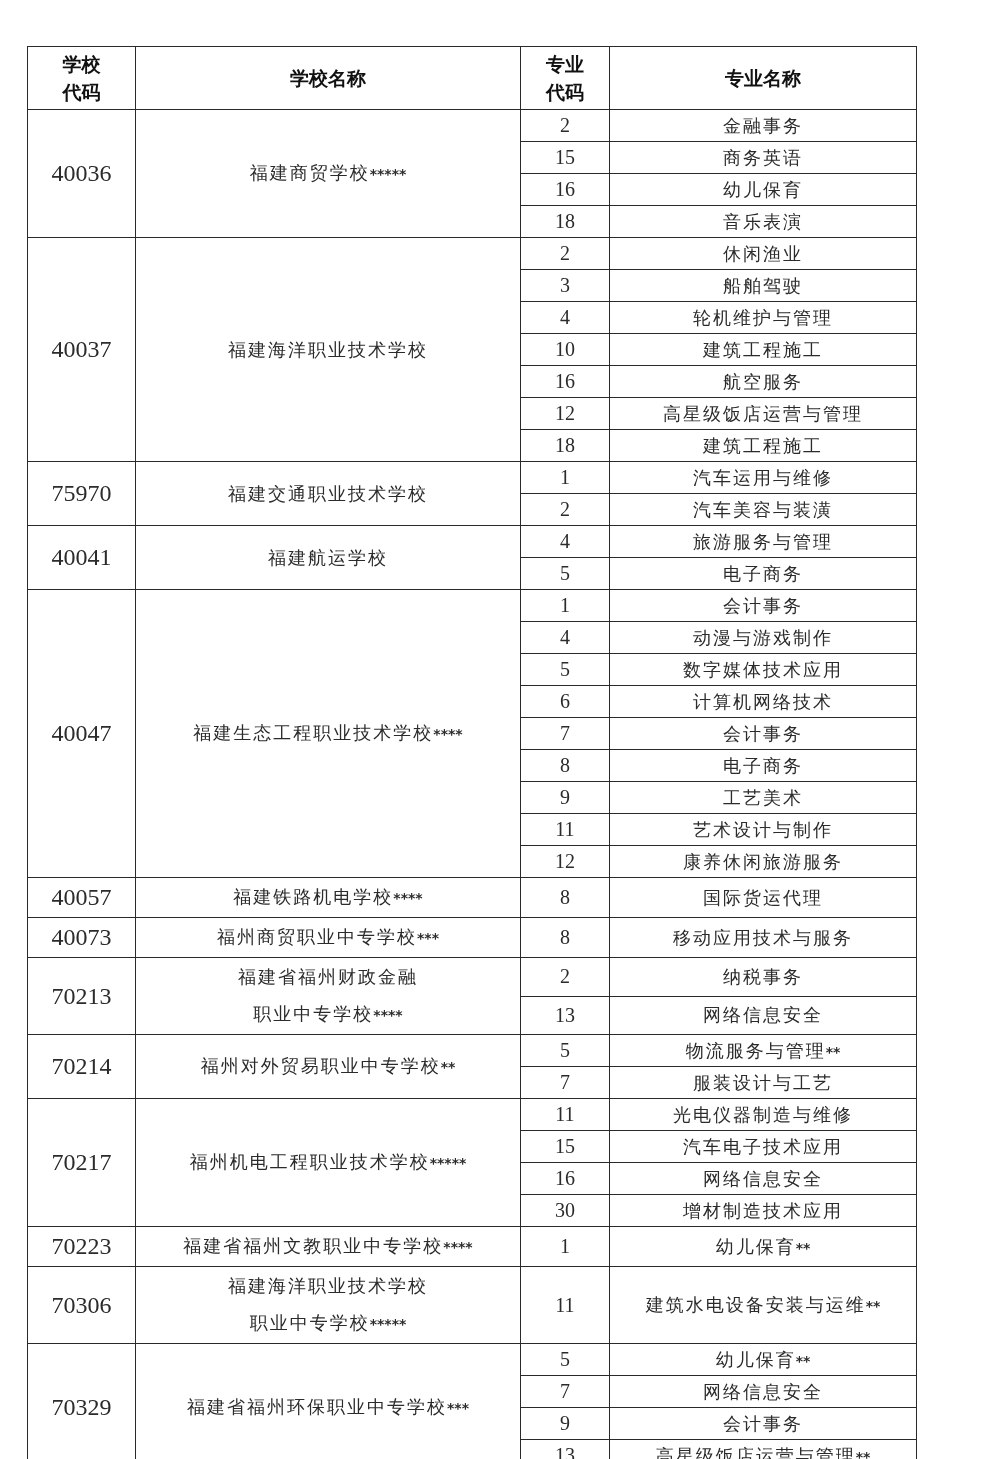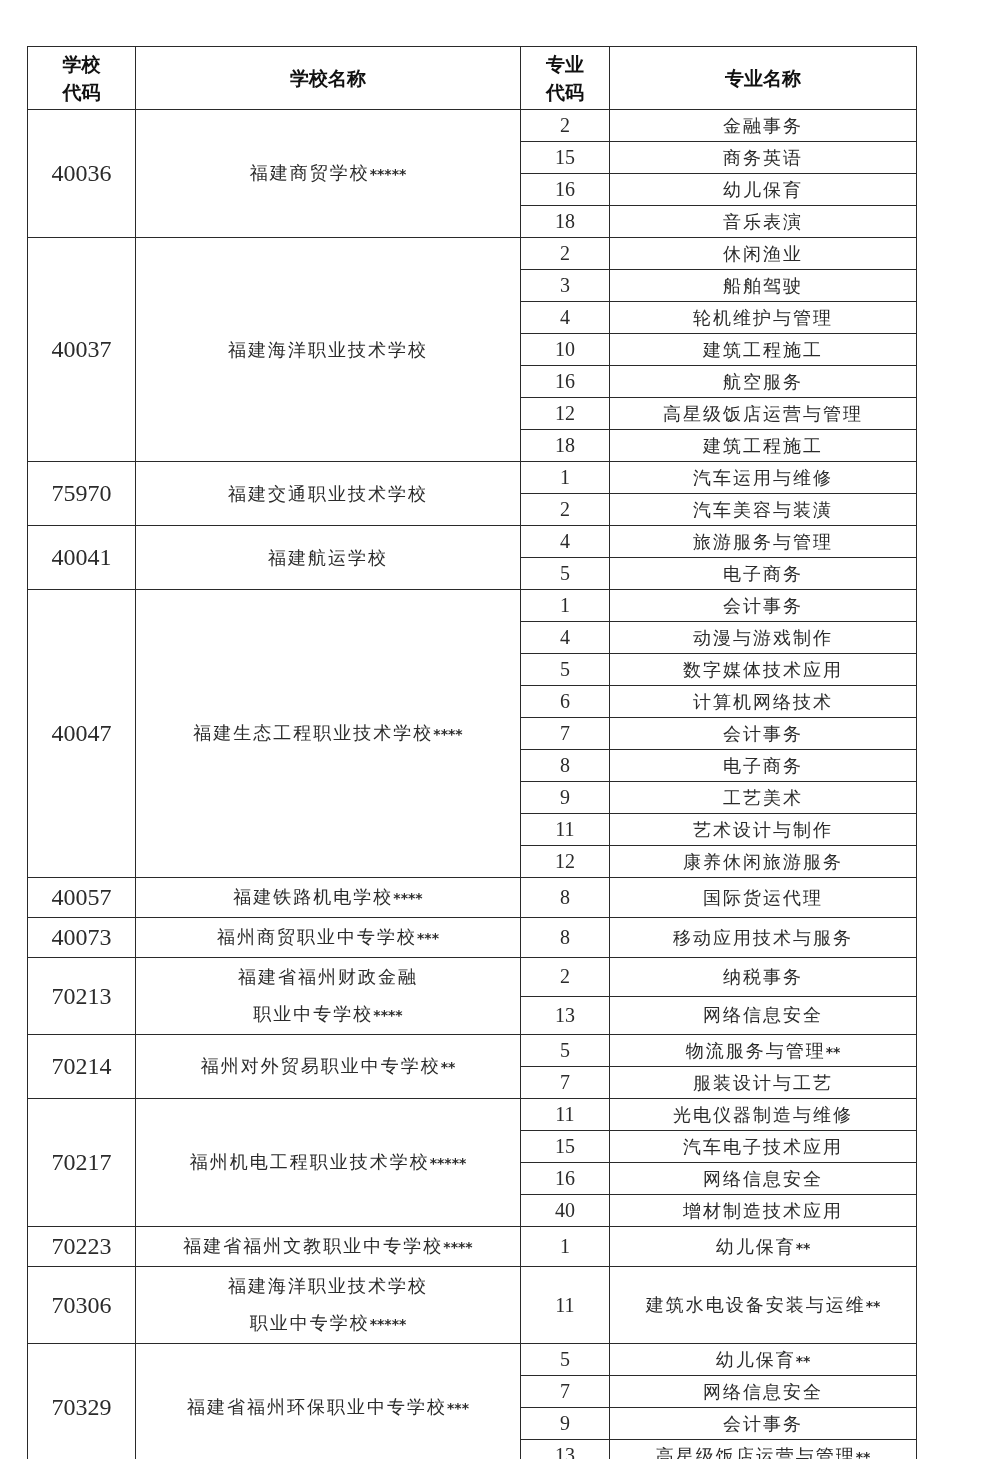--- a/index.html
+++ b/index.html
@@ -235,21 +235,21 @@
       </tr>
       <tr>
         <td class="mcode">15</td>
         <td>汽车电子技术应用</td>
       </tr>
       <tr>
         <td class="mcode">16</td>
         <td>网络信息安全</td>
       </tr>
       <tr>
-        <td class="mcode">40</td>
+        <td class="mcode">30</td>
         <td>增材制造技术应用</td>
       </tr>
       <tr>
         <td class="code" rowspan="1">70223</td>
         <td class="sname" rowspan="1">
           <div>福建省福州文教职业中专学校<span class="stars">****</span></div>
         </td>
         <td class="mcode">1</td>
         <td>幼儿保育<span class="stars">**</span></td>
       </tr>

